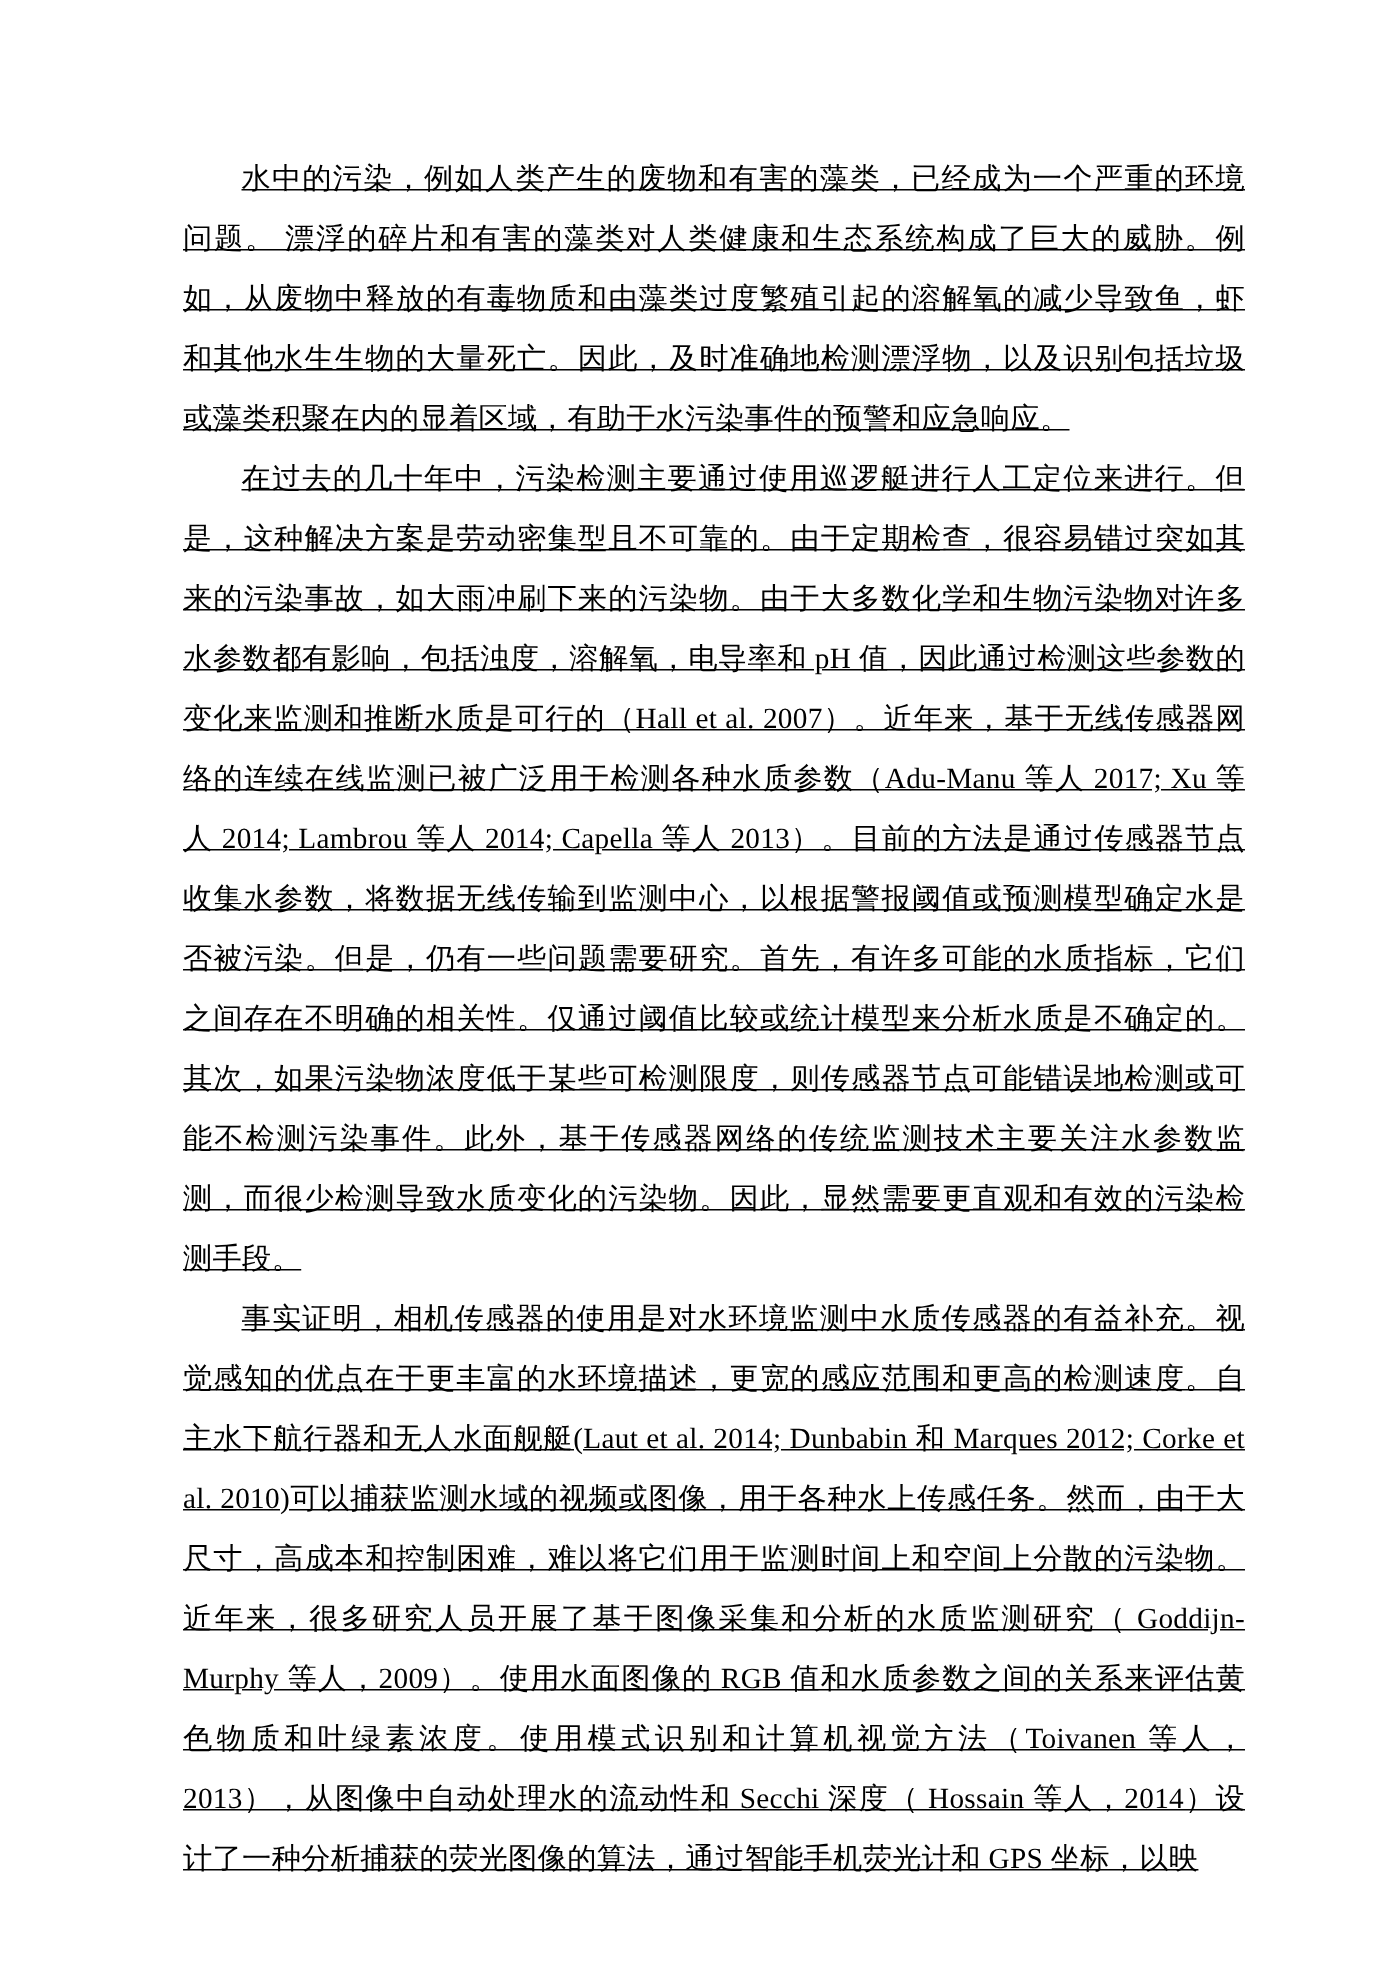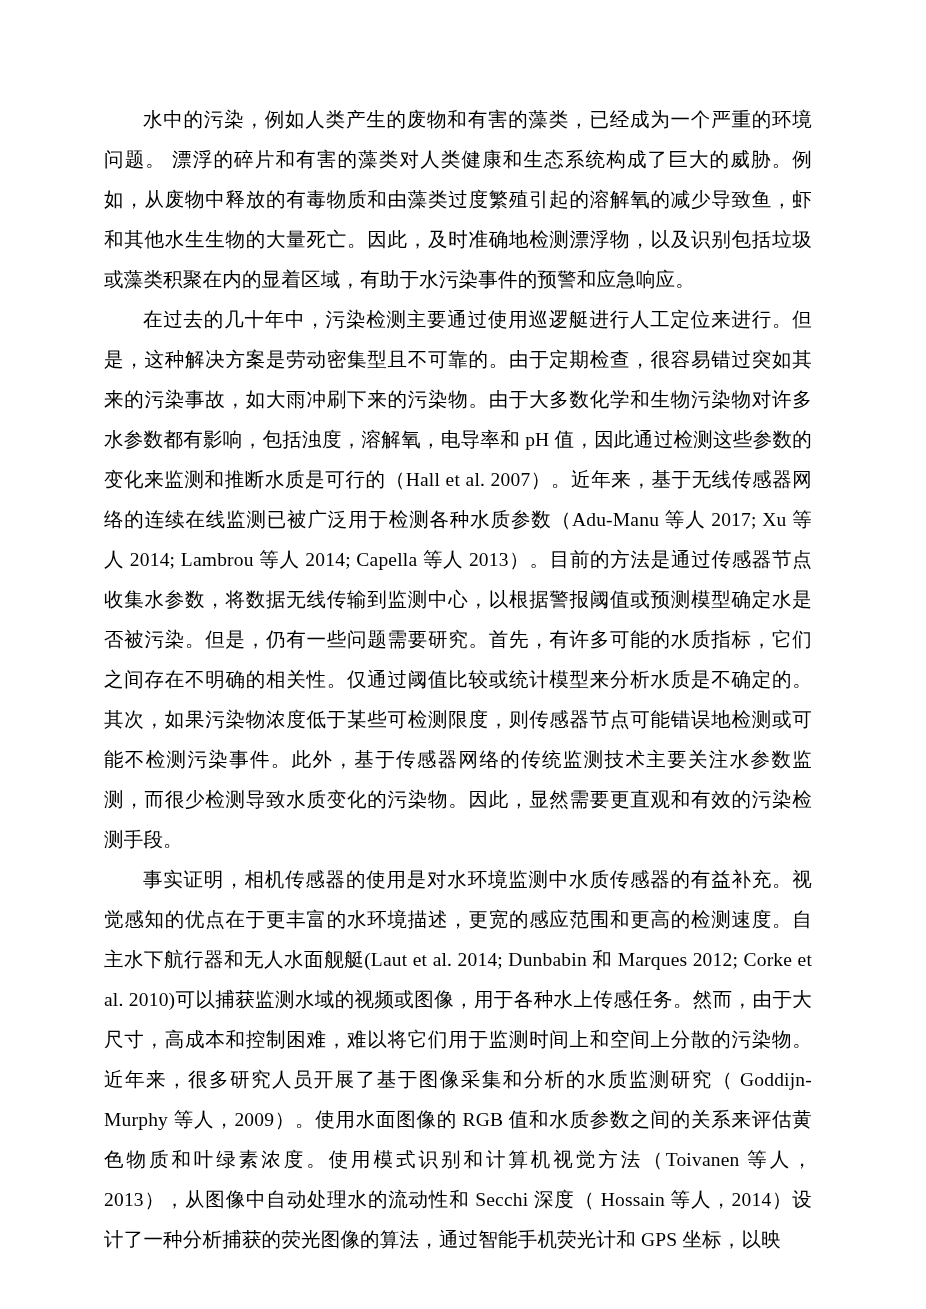--- a/index.html
+++ b/index.html
@@ -11,23 +11,24 @@
     position: relative;
     width: 926px;
     height: 1309px;
     background: #ffffff;
     box-sizing: border-box;
     overflow: hidden;
     font-family: "Liberation Serif", "DejaVu Serif", serif;
   }
   .content {
     position: absolute;
-    left: 104px;
+    left: 122px;
     top: 100px;
     width: 708px;
+    text-decoration: underline;
   }
   p.para {
     margin: 0 0 0 0;
     text-indent: 2em;
     font-size: 19.5px;
     line-height: 40px;
     color: #000000;
     text-align: justify;
     text-justify: inter-ideograph;
     letter-spacing: 0.2px;

